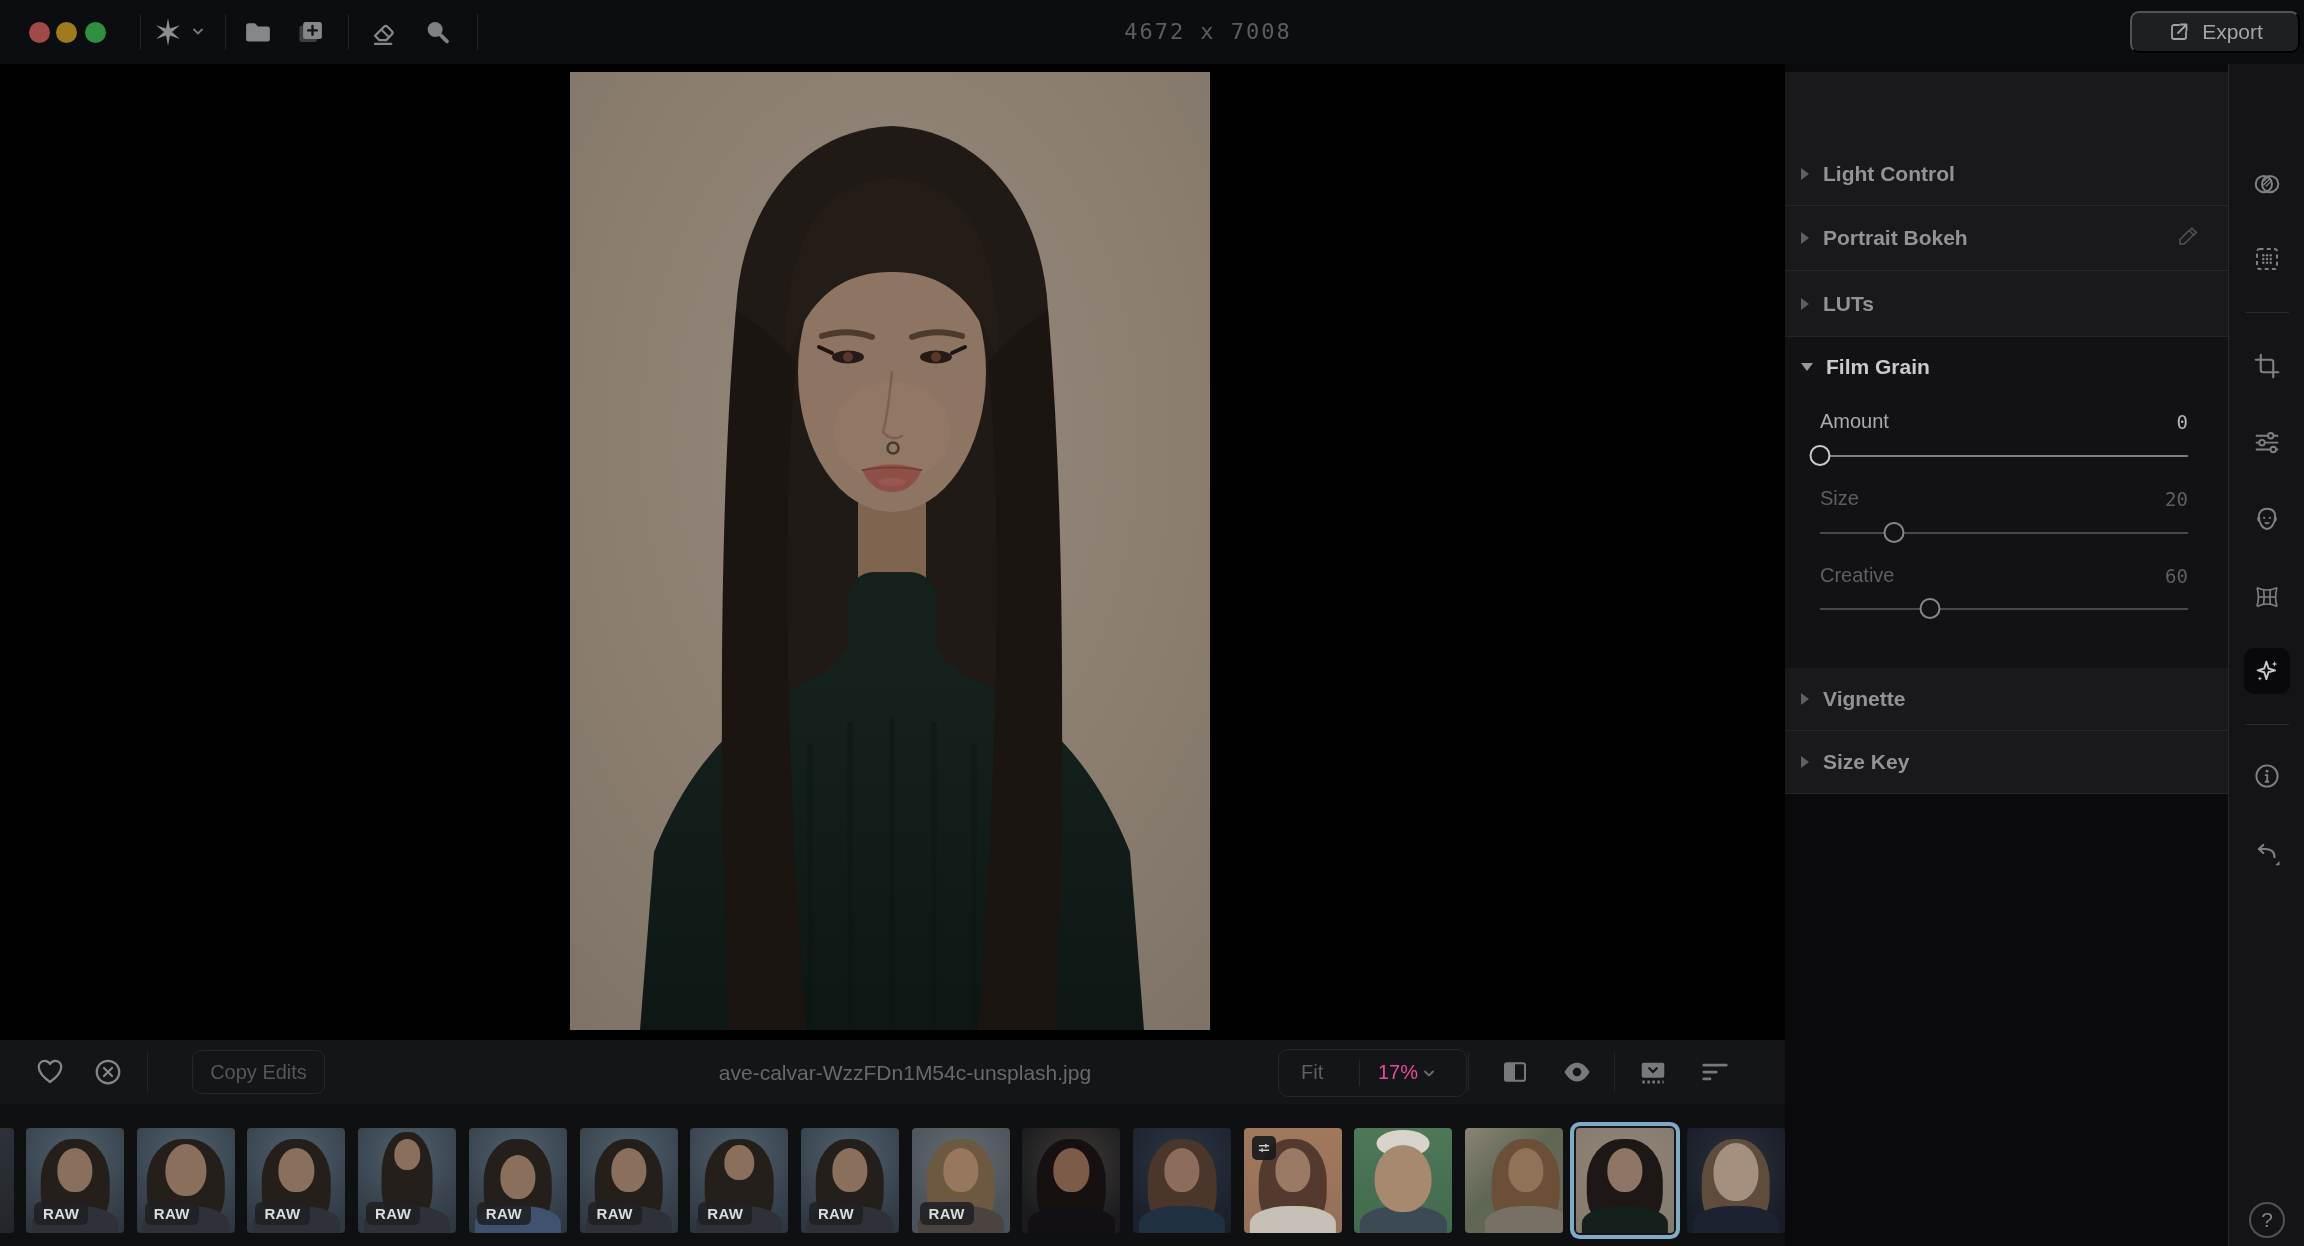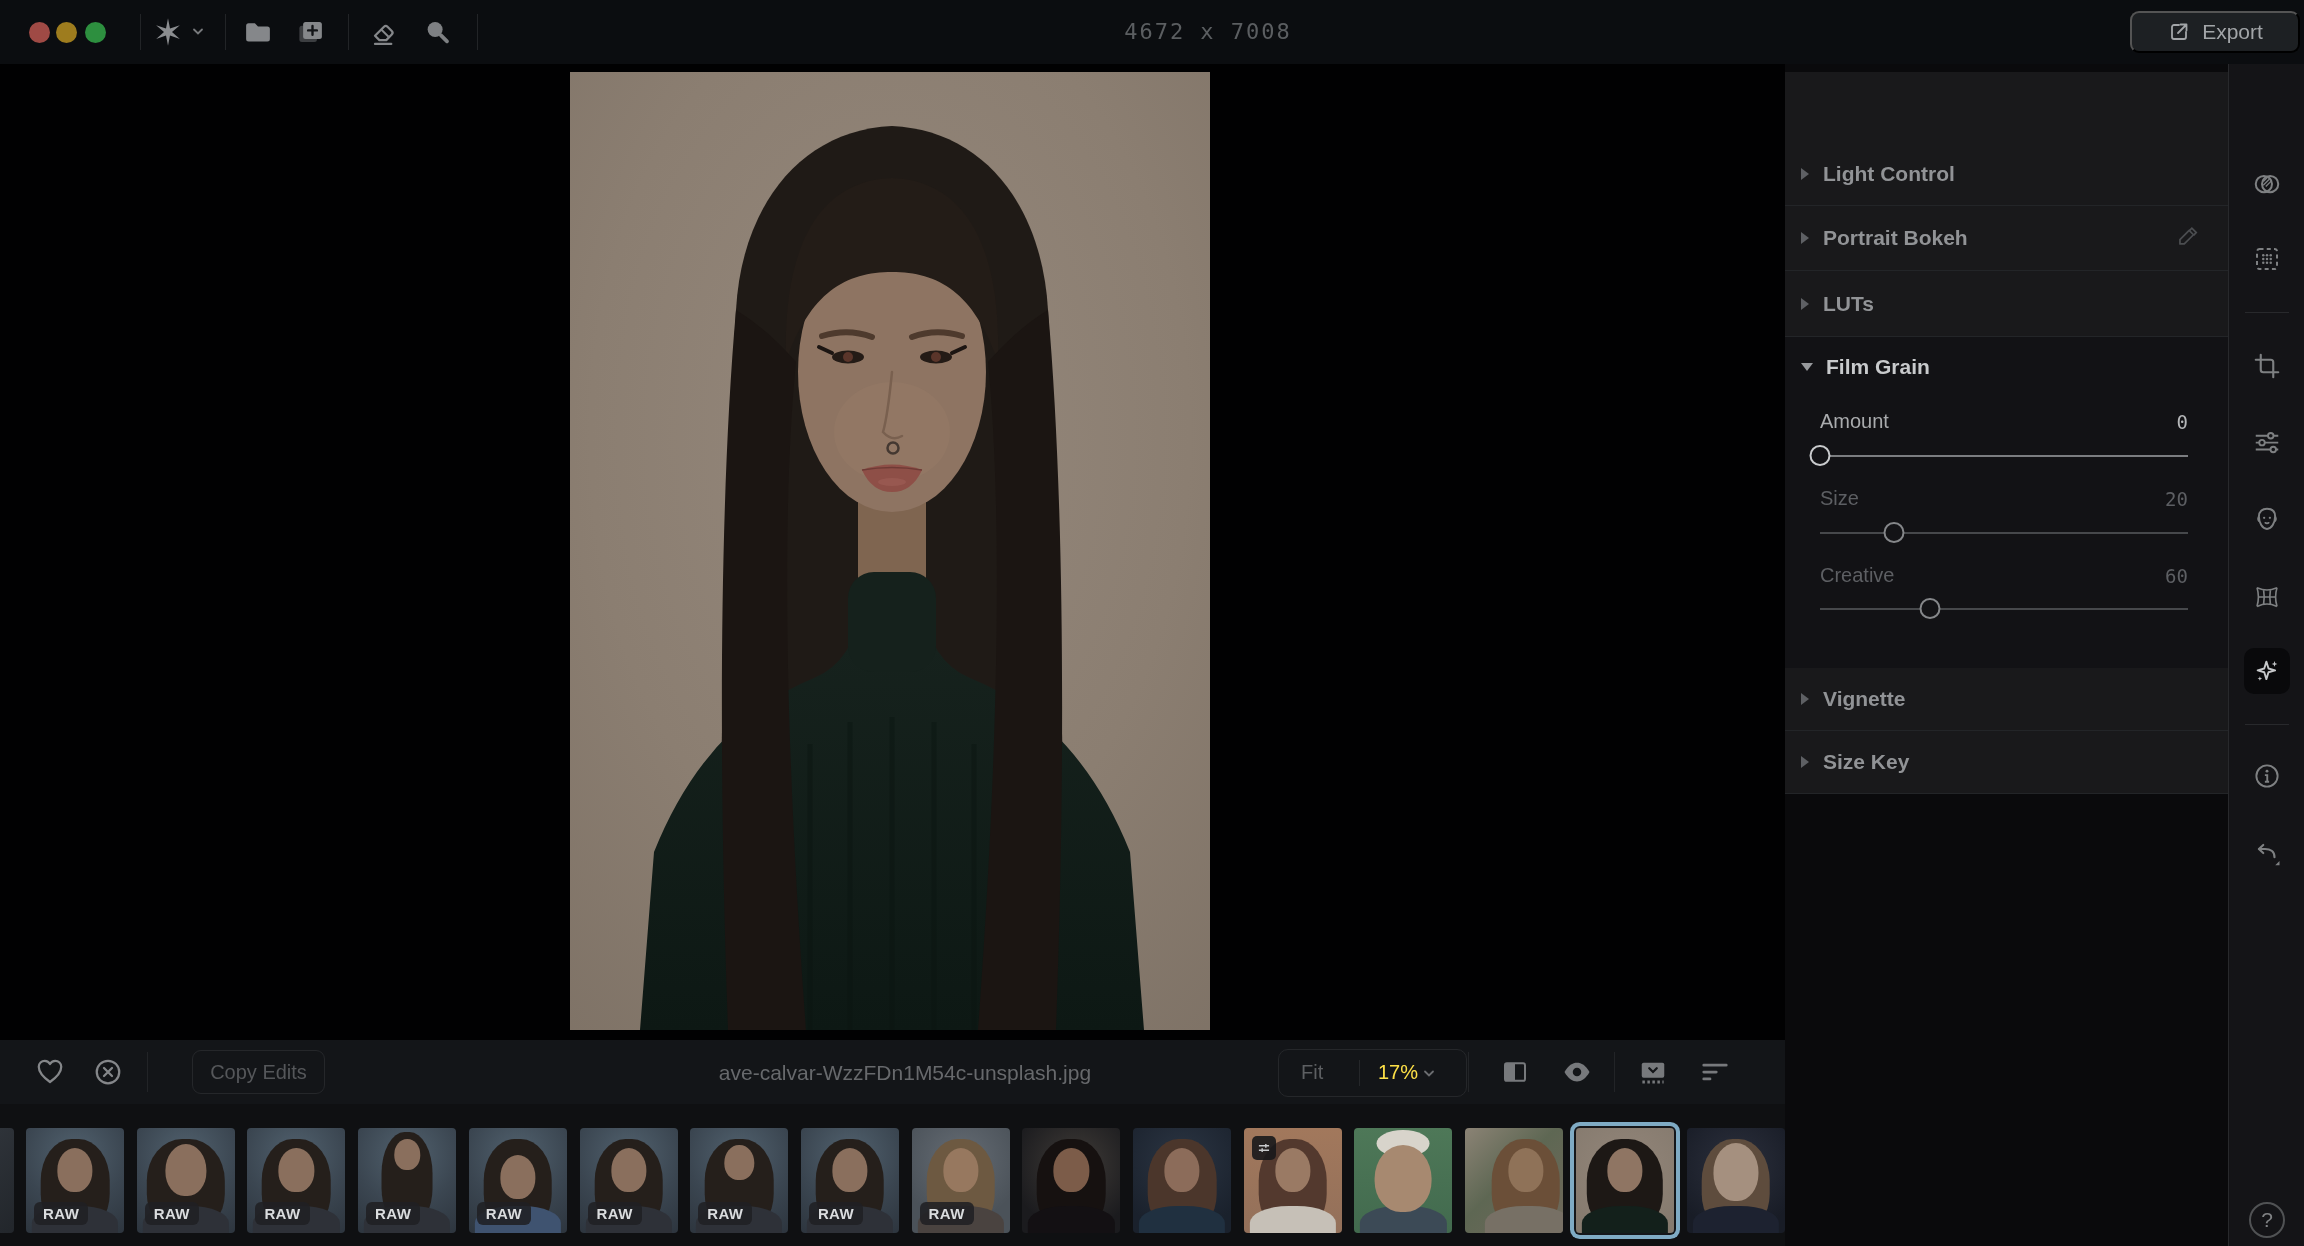--- a/index.html
+++ b/index.html
@@ -23,21 +23,21 @@
 
   
   .bottombar{position:absolute;left:0;top:1040px;width:1785px;height:64px;background:#131518;}
   .bb-sep{position:absolute;top:12px;width:1px;height:40px;background:#222427;}
   .bb-icon{position:absolute;top:17px;}
   .copy-edits{position:absolute;left:192px;top:10px;width:133px;height:44px;border:1.5px solid #25272a;border-radius:9px;display:flex;align-items:center;justify-content:center;font-size:20px;color:#55575a;background:transparent;}
   .filename{position:absolute;left:600px;top:21px;width:610px;text-align:center;font-size:21px;color:#67696c;}
   .fit-pill{position:absolute;left:1278px;top:9px;width:172px;height:46px;border:1.5px solid #25272a;border-radius:10px;padding-left:15px;}
   .fit-label{position:absolute;left:22px;top:11px;font-size:20px;color:#5d5f62;}
   .pill-sep{position:absolute;left:80px;top:10px;width:1px;height:26px;background:#25272a;}
-  .zoom-label{position:absolute;left:99px;top:11px;font-size:20px;color:#fde047;}
+  .zoom-label{position:absolute;left:99px;top:11px;font-size:20px;color:#ec4899;}
   .pill-chev{position:absolute;left:143px;top:19px;}
 
   
   .filmstrip{position:absolute;left:0;top:1104px;width:1785px;height:142px;background:#0f1012;overflow:hidden;}
   .thumb{position:absolute;top:24px;width:98px;height:105px;border-radius:4px;overflow:hidden;background:var(--bg,#333);cursor:pointer;}
   .thumb.selected{box-shadow:0 0 0 2px #15171a, 0 0 0 6px #7fabc4;}
   .ph-hair{position:absolute;left:50%;transform:translateX(-50%);top:10%;width:70%;height:88%;border-radius:45% 45% 40% 40%;background:var(--hair,transparent);}
   .ph-body{position:absolute;left:50%;transform:translateX(-50%);bottom:-10%;width:88%;height:36%;border-radius:45% 45% 0 0;background:var(--body,transparent);}
   .ph-face{position:absolute;left:50%;transform:translateX(-50%);top:19%;width:36%;height:42%;border-radius:50% 50% 46% 46%;background:var(--skin,transparent);}
   .raw{position:absolute;left:8px;bottom:8px;background:rgba(32,32,35,.88);color:#dadcde;font-size:15px;font-weight:700;letter-spacing:.4px;padding:3px 9px;border-radius:6px;}

